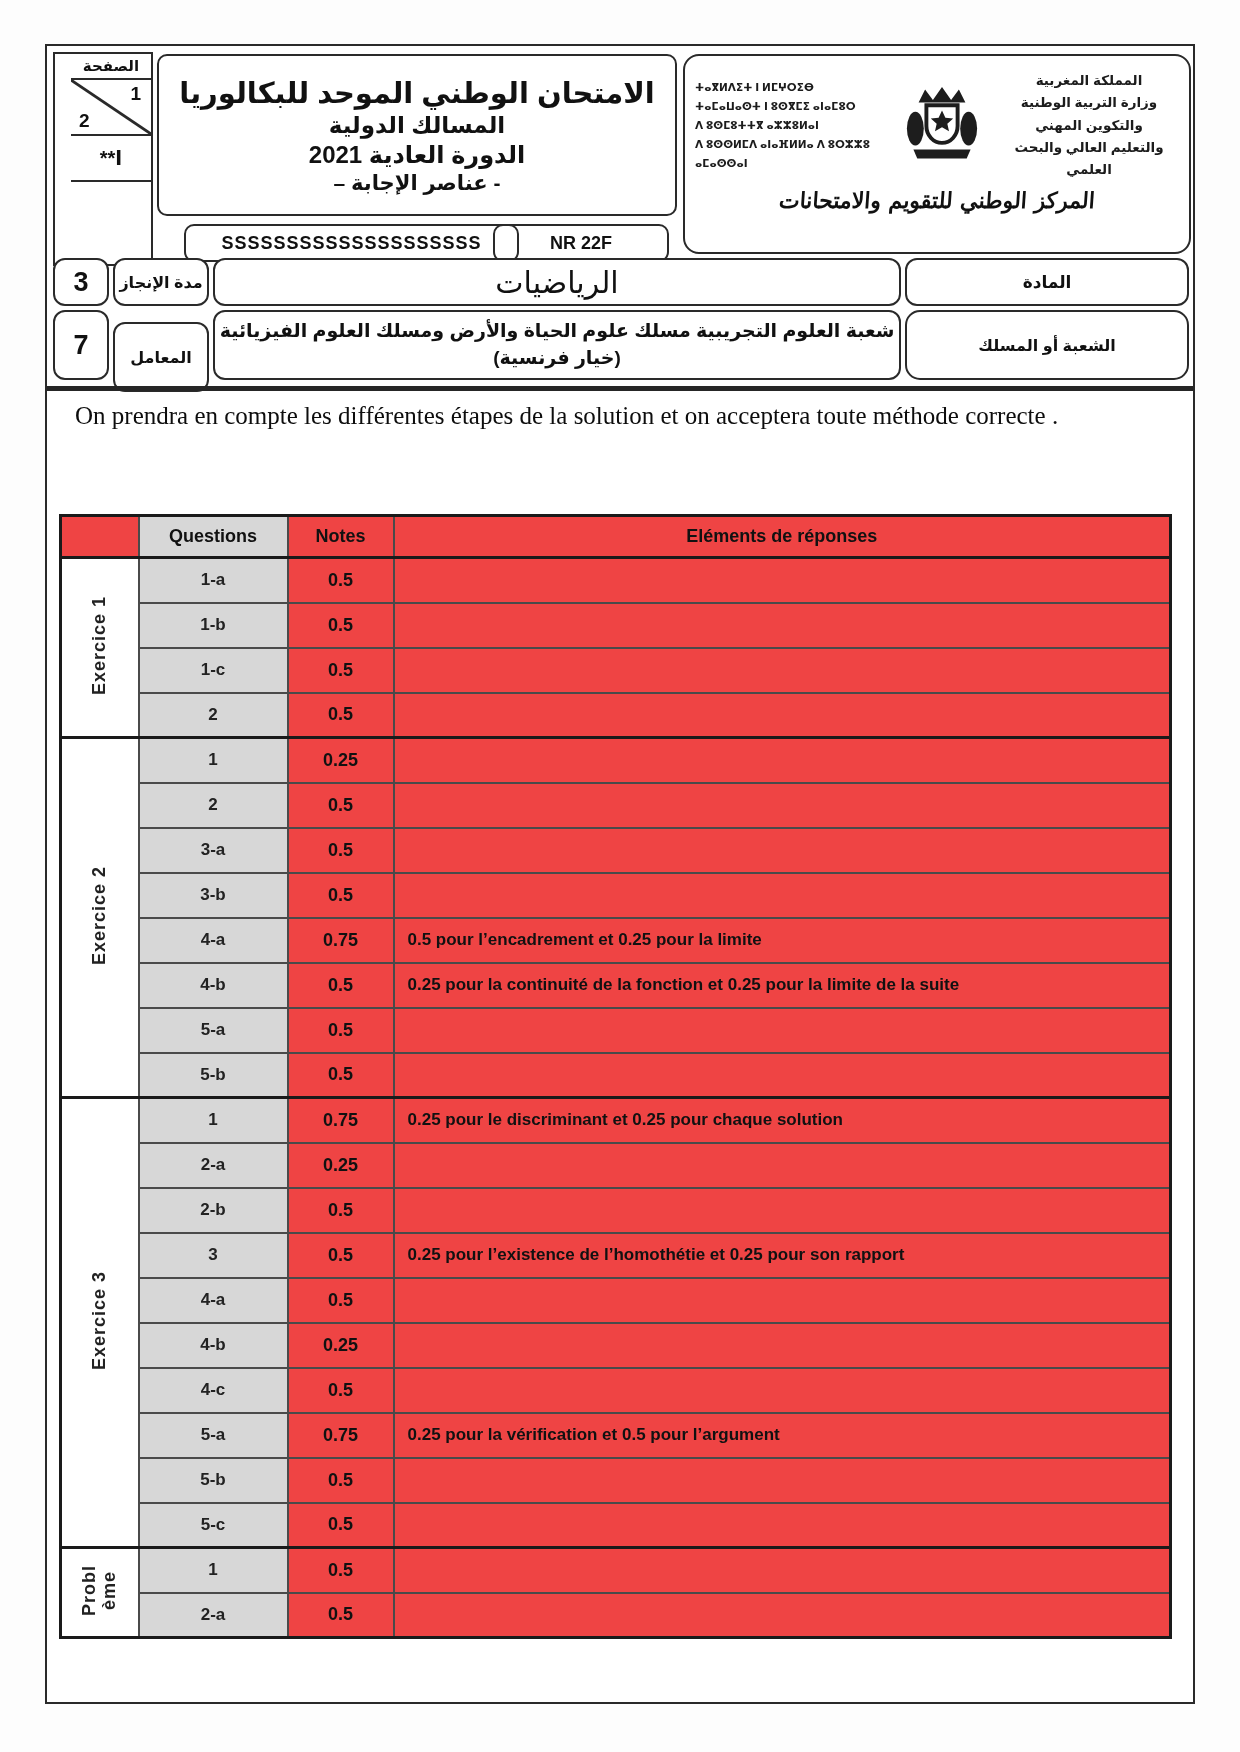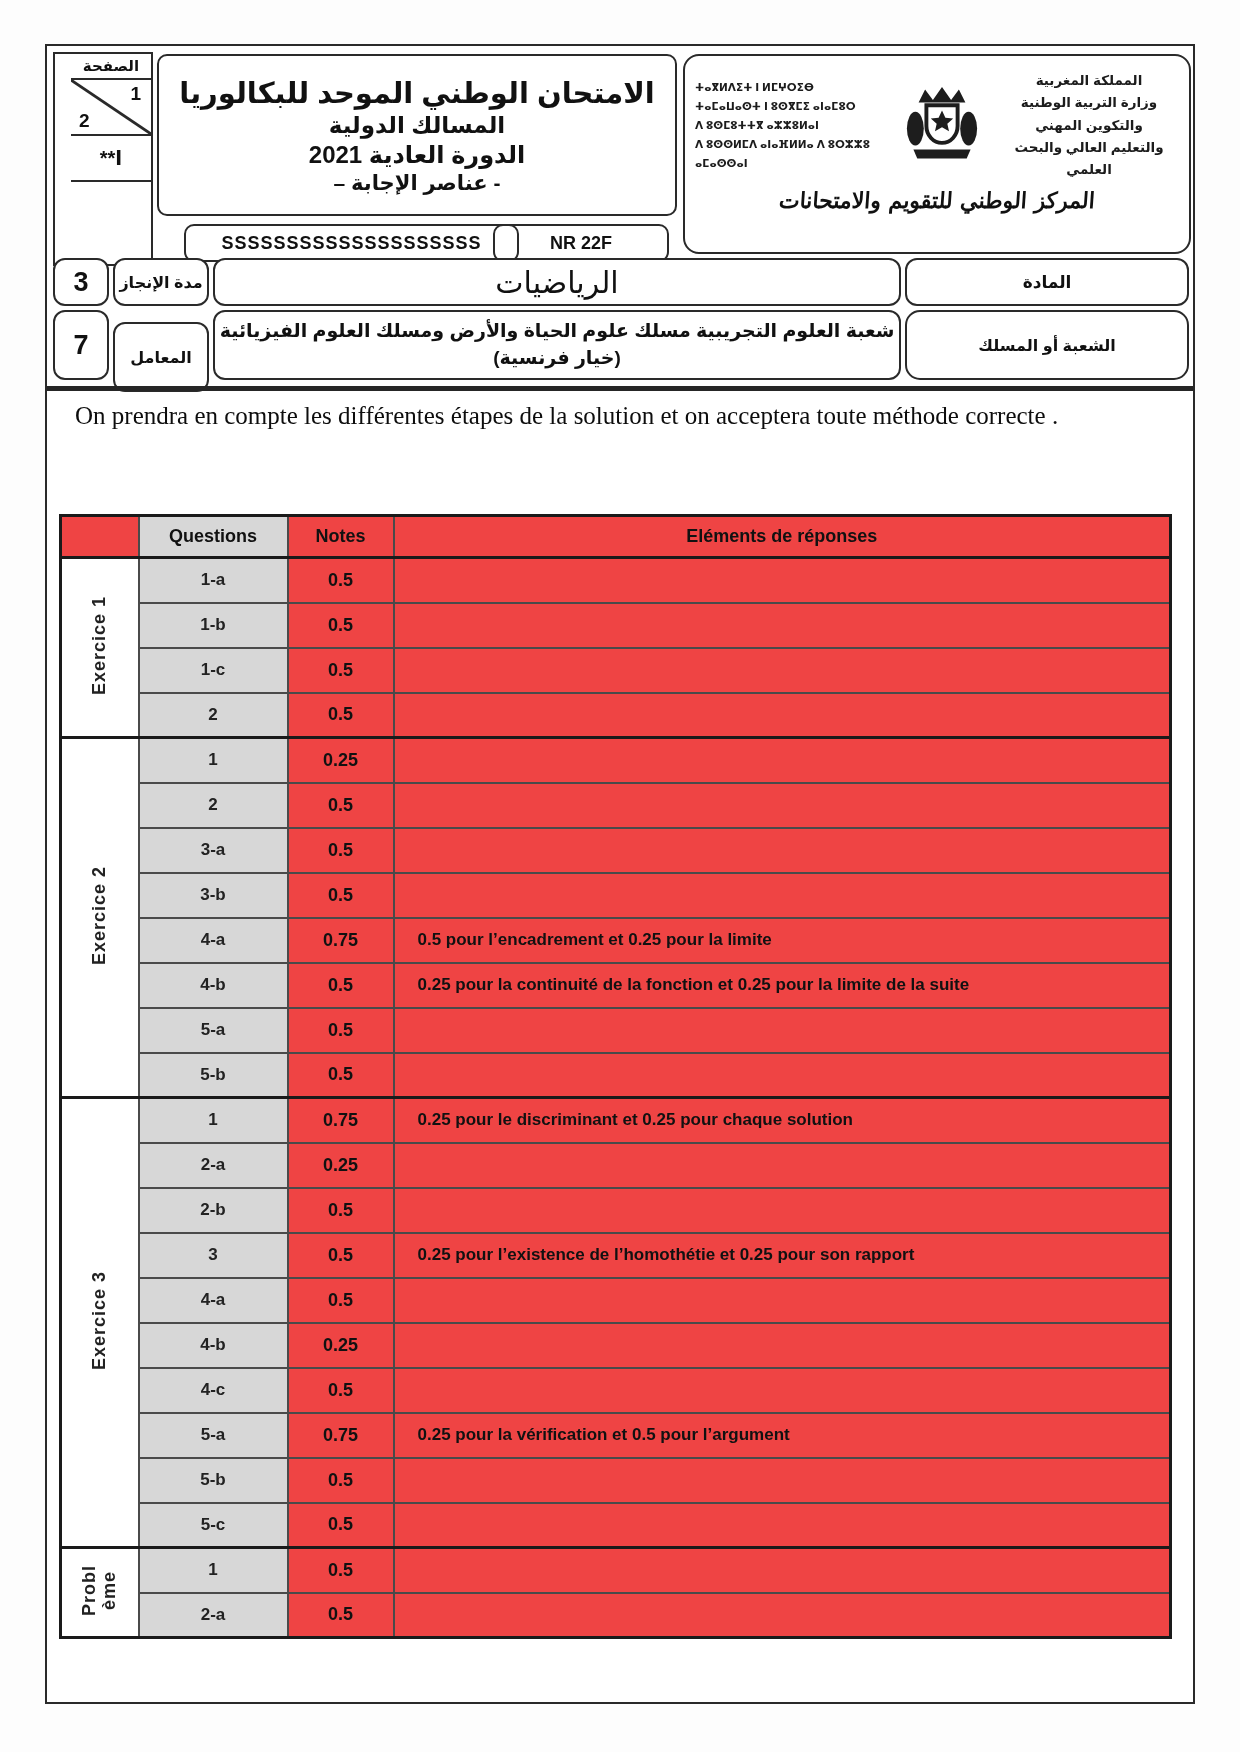--- a/index.html
+++ b/index.html
@@ -68,21 +68,21 @@
                 table-layout:fixed; background:#ef4444; border:3px solid #1a1a1a; }
   table.marks td { border:2px solid #4a4a4a; overflow:hidden; }
   table.marks thead td { height:42px; border-bottom:3px solid #1a1a1a; text-align:center;
                          font-weight:bold; font-size:18px; }
   table.marks tbody td { height:45px; }
   tr.group-start td { border-top:3px solid #1a1a1a; }
   .col-ex { width:78px; } .col-q { width:149px; } .col-n { width:106px; } .col-e { width:777px; }
   .gray { background:#d7d7d7; }
   .qcell { text-align:center; font-weight:bold; font-size:17px; background:#d7d7d7; color:#222; }
   .ncell { text-align:center; font-weight:bold; font-size:18px; color:#111; }
-  .ecell { text-align:left; font-weight:bold; font-size:17px; padding-left:23px; color:#111;margin-top:48px; }
+  .ecell { text-align:left; font-weight:bold; font-size:17px; padding-left:13px; color:#111;margin-top:48px; }
   .vcell { text-align:center; vertical-align:middle; background:#fff; }
   .vtext { display:inline-block; writing-mode:vertical-rl; transform:rotate(180deg);
            font-weight:bold; font-size:18px; letter-spacing:1px; white-space:pre-line;
            line-height:1.1; text-align:center; color:#222; }
   [dir="rtl"] { direction:rtl; unicode-bidi:isolate; }
 </style>
 </head>
 <body>
 
 <div class="page">

